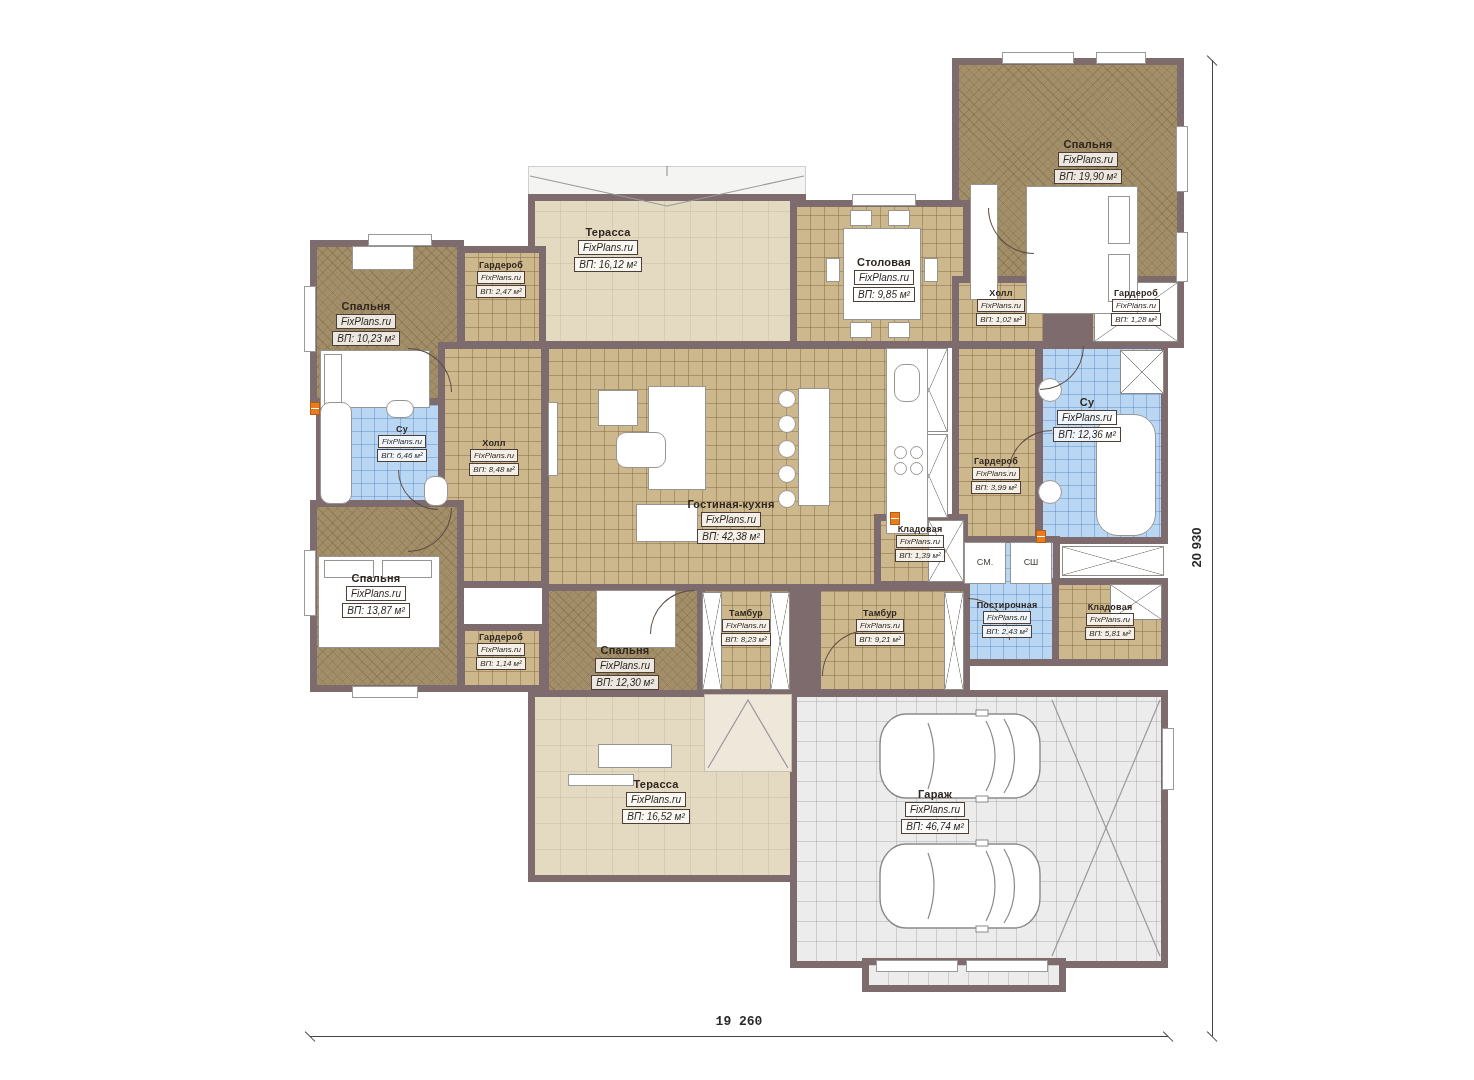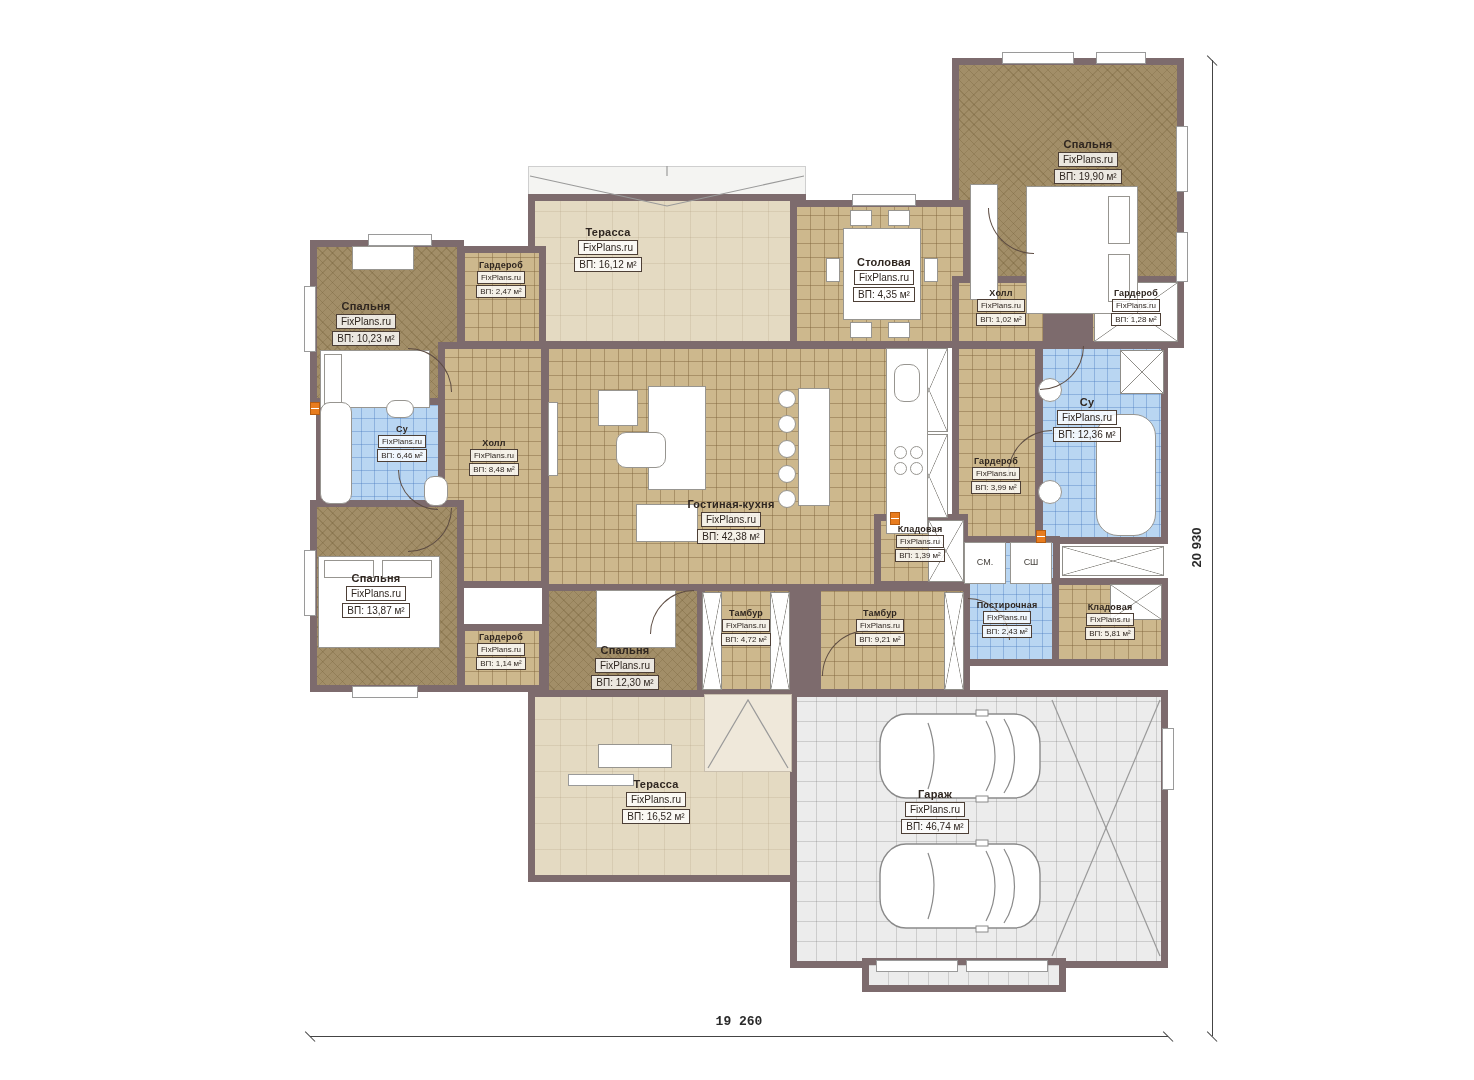--- a/index.html
+++ b/index.html
@@ -45,21 +45,21 @@
   .q1{border-radius:0 100% 0 0;border-left:none;border-bottom:none;}
   .q2{border-radius:100% 0 0 0;border-right:none;border-bottom:none;}
   .q3{border-radius:0 0 0 100%;border-top:none;border-right:none;}
   .q4{border-radius:0 0 100% 0;border-top:none;border-left:none;}
   .socket{position:absolute;width:8px;height:11px;z-index:15;
       background:linear-gradient(#e87c1e 42%, #fff 42% 58%, #e87c1e 58%);border:1px solid #b55c10;}
   .rl{position:absolute;z-index:30;text-align:center;color:var(--ink);}
   .rl .nm{font-weight:bold;font-size:11px;letter-spacing:.2px;white-space:nowrap;}
   .rl .bx{display:inline-block;border:1px solid #4d3f36;background:rgba(255,255,255,.8);
           font-size:10px;line-height:13px;padding:0 4px;margin-top:2px;white-space:nowrap;color:var(--ink);}
-  .rl .row{line-height:0;}
+  .rl .row{line-height:0;font-style:italic;}
   .rl.sm .nm{font-size:9px;}
   .rl.sm .bx{font-size:8px;line-height:11px;padding:0 3px;margin-top:1px;}
   .wmlbl{font-size:9px;color:#45413c;position:absolute;z-index:11;text-align:center;}
   .dim{position:absolute;background:#444;z-index:40;}
   .dimtick{position:absolute;width:14px;height:1.4px;background:#444;transform:rotate(45deg);z-index:40;}
   .dimlbl{position:absolute;z-index:40;font-size:13px;font-weight:bold;color:#2b2b2b;text-align:center;}
   svg.decor{position:absolute;left:0;top:0;z-index:14;pointer-events:none;}
 </style>
 </head>
 <body>
@@ -227,21 +227,21 @@
     <div class="row"><span class="bx">ВП: 19,90 м²</span></div>
   </div>
   <div class="rl" style="left:552px;top:226px;width:112px;">
     <div class="nm">Терасса</div>
     <div class="row"><span class="bx">FixPlans.ru</span></div>
     <div class="row"><span class="bx">ВП: 16,12 м²</span></div>
   </div>
   <div class="rl" style="left:836px;top:256px;width:96px;">
     <div class="nm">Столовая</div>
     <div class="row"><span class="bx">FixPlans.ru</span></div>
-    <div class="row"><span class="bx">ВП: 4,35 м²</span></div>
+    <div class="row"><span class="bx">ВП: 9,85 м²</span></div>
   </div>
   <div class="rl sm" style="left:960px;top:288px;width:82px;">
     <div class="nm">Холл</div>
     <div class="row"><span class="bx">FixPlans.ru</span></div>
     <div class="row"><span class="bx">ВП: 1,02 м²</span></div>
   </div>
   <div class="rl sm" style="left:1094px;top:288px;width:84px;">
     <div class="nm">Гардероб</div>
     <div class="row"><span class="bx">FixPlans.ru</span></div>
     <div class="row"><span class="bx">ВП: 1,28 м²</span></div>
@@ -292,21 +292,21 @@
     <div class="row"><span class="bx">ВП: 1,14 м²</span></div>
   </div>
   <div class="rl" style="left:576px;top:644px;width:98px;">
     <div class="nm">Спальня</div>
     <div class="row"><span class="bx">FixPlans.ru</span></div>
     <div class="row"><span class="bx">ВП: 12,30 м²</span></div>
   </div>
   <div class="rl sm" style="left:702px;top:608px;width:88px;">
     <div class="nm">Тамбур</div>
     <div class="row"><span class="bx">FixPlans.ru</span></div>
-    <div class="row"><span class="bx">ВП: 4,72 м²</span></div>
+    <div class="row"><span class="bx">ВП: 8,23 м²</span></div>
   </div>
   <div class="rl sm" style="left:834px;top:608px;width:92px;">
     <div class="nm">Тамбур</div>
     <div class="row"><span class="bx">FixPlans.ru</span></div>
     <div class="row"><span class="bx">ВП: 9,21 м²</span></div>
   </div>
   <div class="rl sm" style="left:876px;top:524px;width:88px;">
     <div class="nm">Кладовая</div>
     <div class="row"><span class="bx">FixPlans.ru</span></div>
     <div class="row"><span class="bx">ВП: 1,39 м²</span></div>

